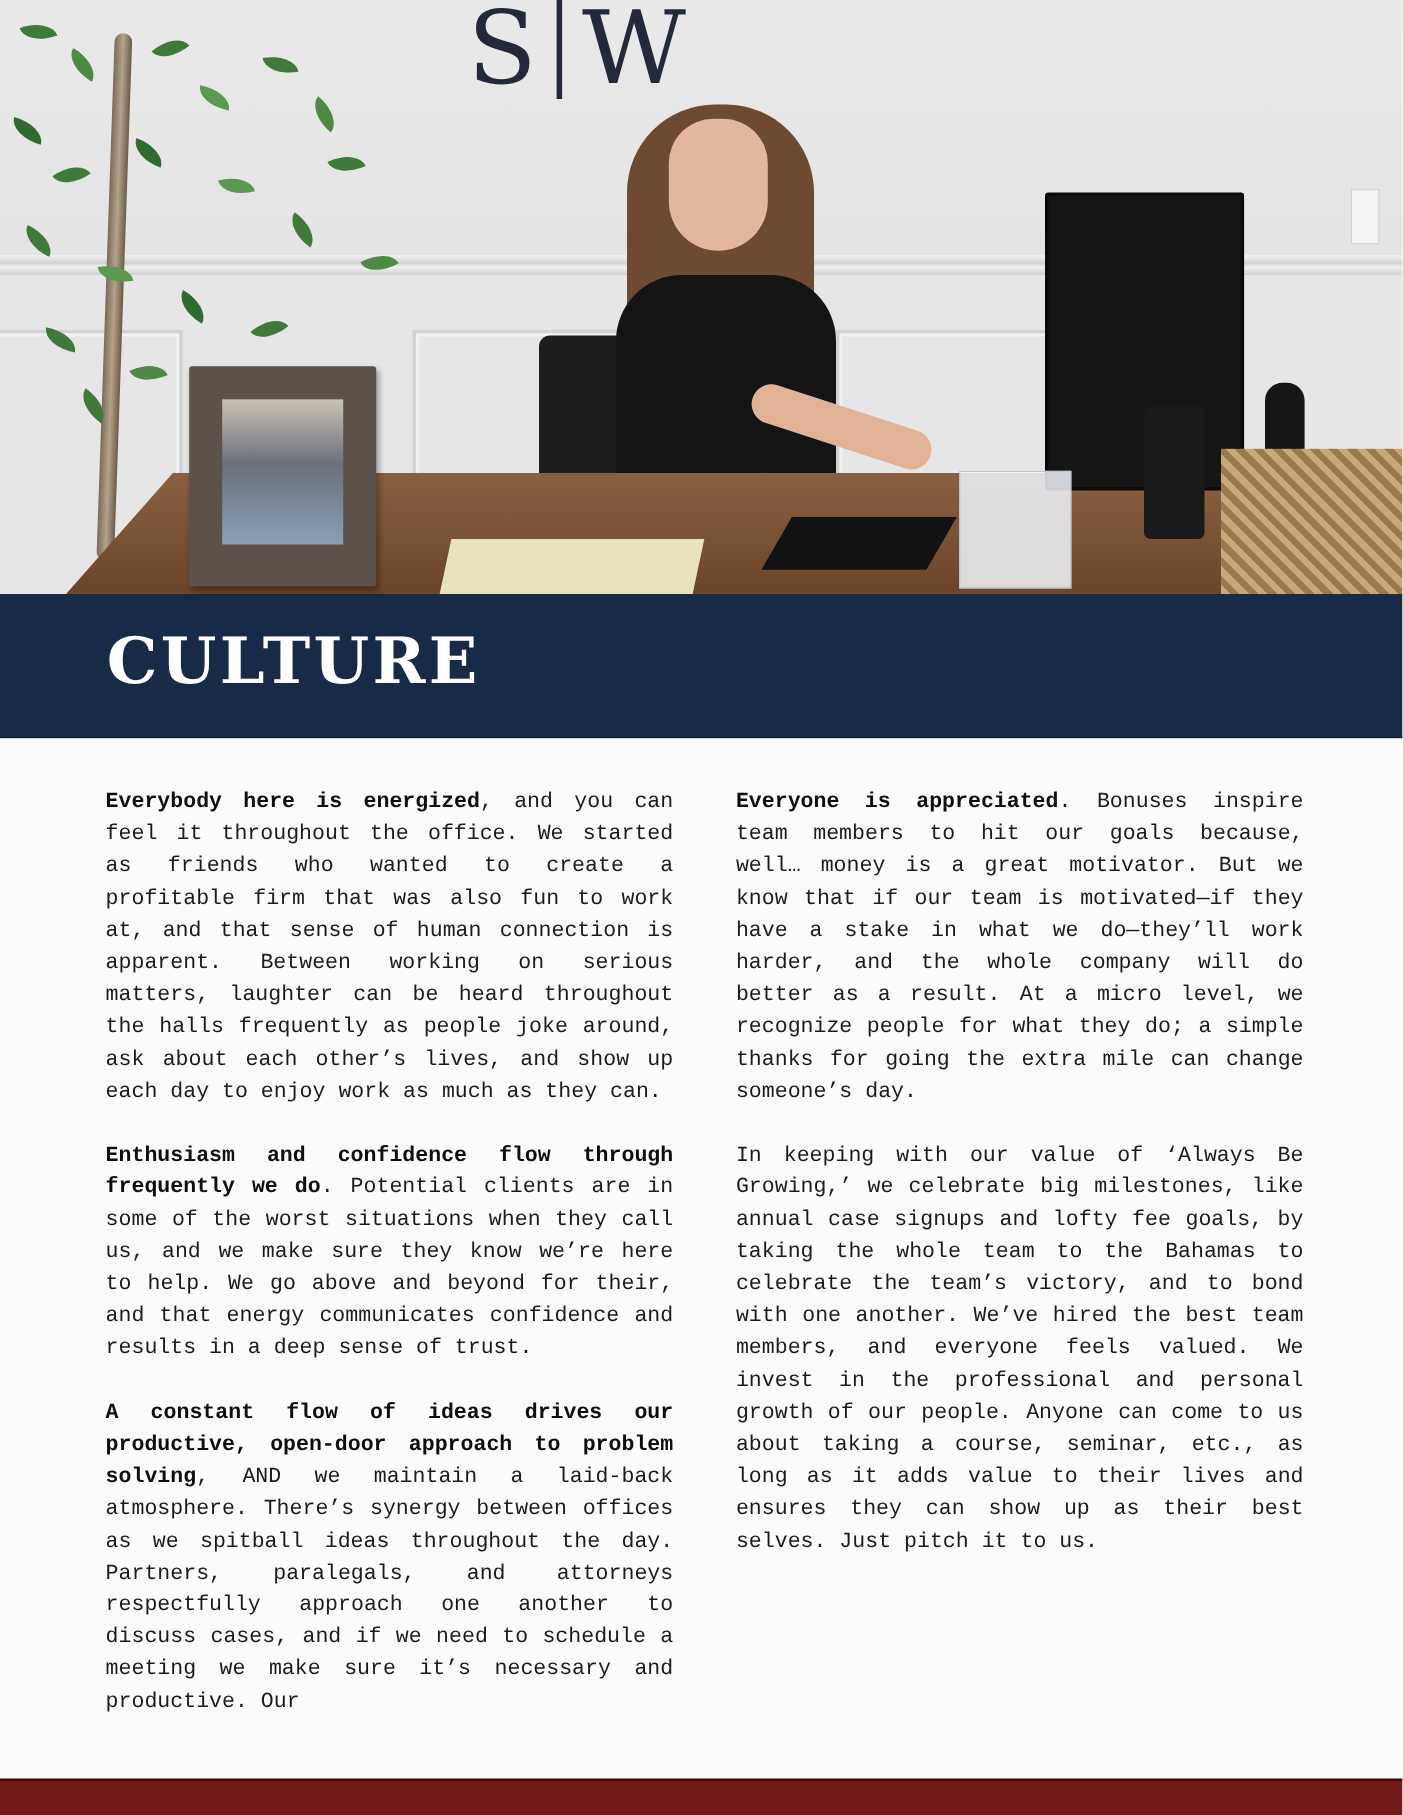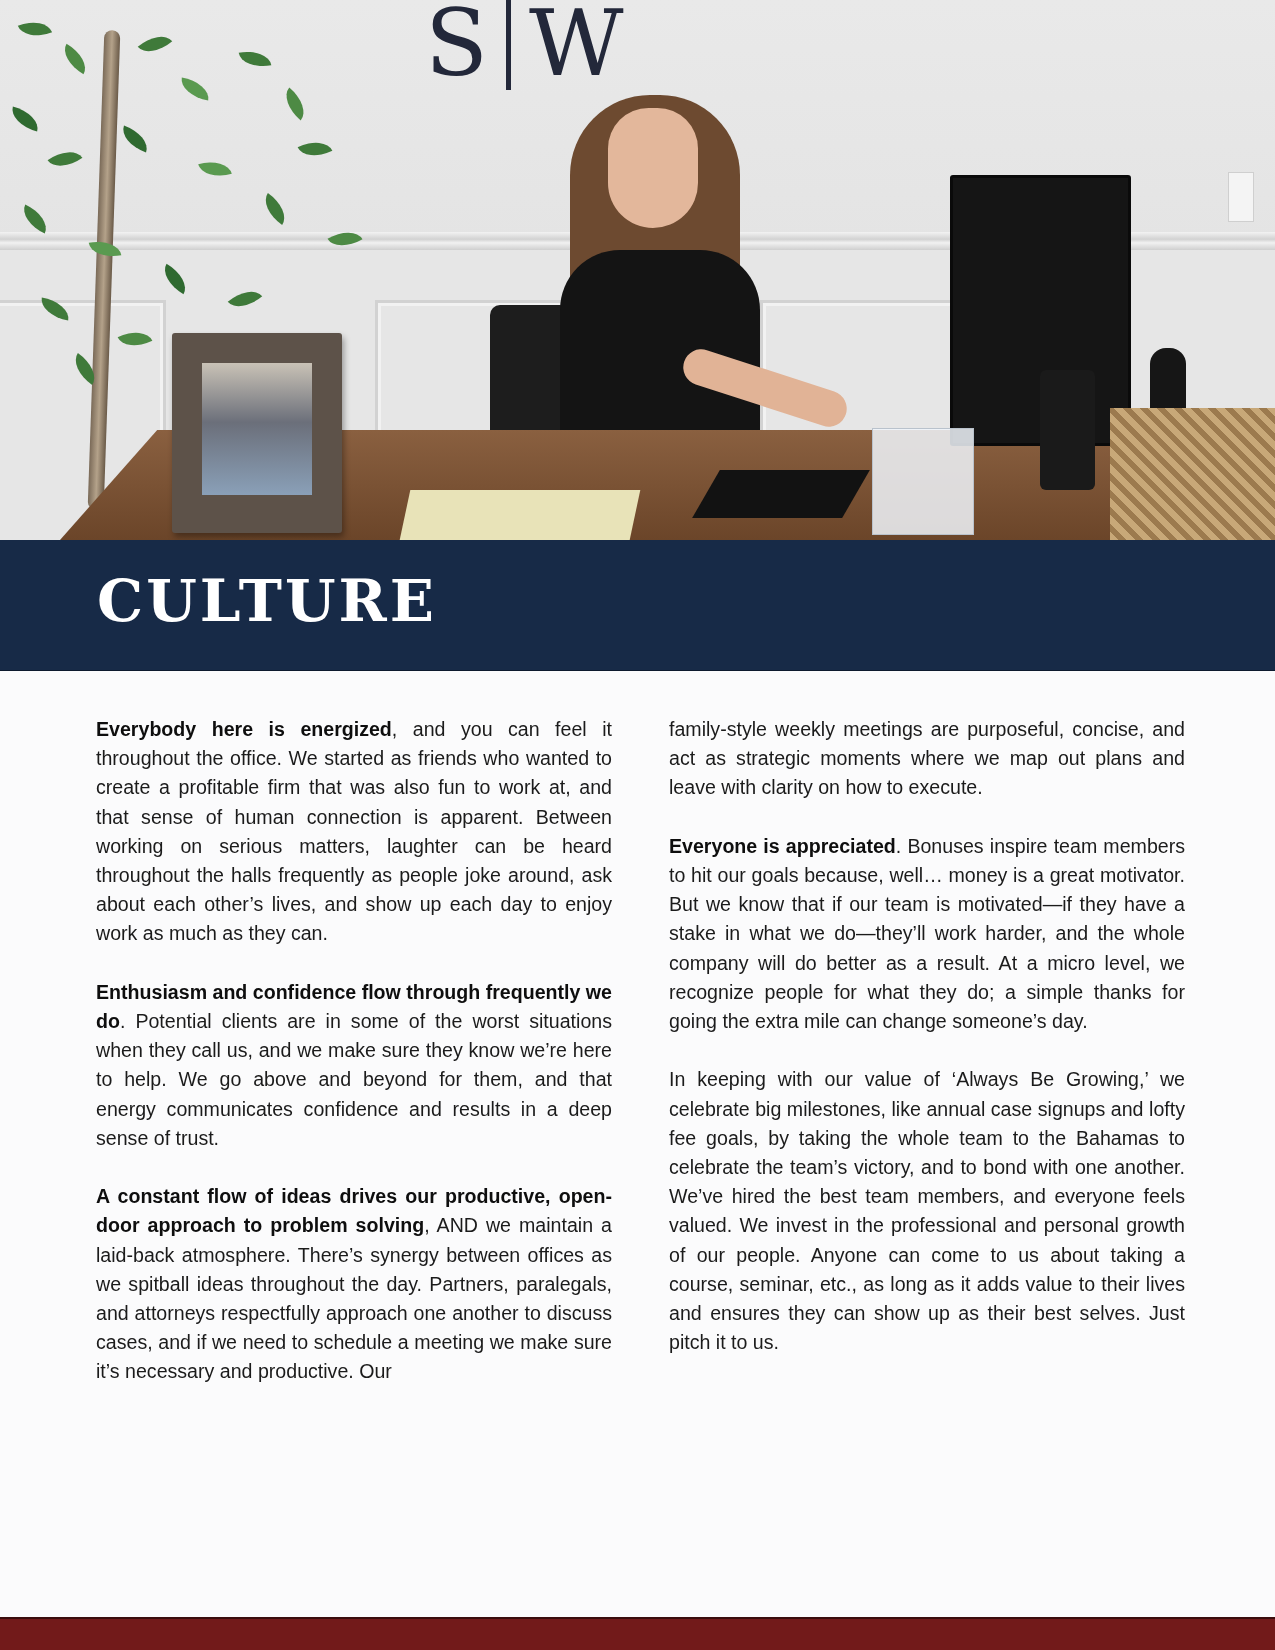--- a/index.html
+++ b/index.html
@@ -39,21 +39,21 @@
   .cardholder { position: absolute; left: 872px; top: 428px; width: 100px; height: 105px; background: rgba(240,244,250,.85); border: 1px solid #b9c2cc; }
   .basket { position: absolute; left: 1110px; top: 408px; width: 170px; height: 132px;
     background: repeating-linear-gradient(45deg,#c8a878 0 6px,#9c7a4e 6px 12px); }
   .tray { position: absolute; left: 405px; top: 490px; width: 230px; height: 50px; background: #e8e3b8; transform: skewX(-12deg); }
   
   .banner { position: absolute; left: 0; top: 540px; width: 1275px; height: 130px; background: #172a47; border-bottom: 1px solid #0d1a2e; }
   .banner-title { position: absolute; left: 97px; top: 572px; margin: 0;
     font-family: "DejaVu Serif", serif; font-weight: bold; font-size: 58px; letter-spacing: 3px; color: #ffffff; line-height: 1; }
   
   .col { position: absolute; top: 715px; width: 516px;
-    font-family: Liberation Sans, sans-serif; font-size: 19.6px; line-height: 29.2px; color: #1b1b1b;
+    font-family: Liberation Mono, monospace; font-size: 19.6px; line-height: 29.2px; color: #1b1b1b;
     text-align: justify; letter-spacing: 0; }
   .col-left { left: 96px; }
   .col-right { left: 669px; top: 715px; }
   .col p { margin: 0 0 29.2px 0; }
   .col b { font-weight: bold; color: #0e0e0e; }
   
   .footer { position: absolute; left: 0; top: 1617px; width: 1275px; height: 33px; background: #721a1a; border-top: 2px solid #3a0d0d; }
 </style>
 </head>
 <body>
@@ -113,23 +113,22 @@
   <div class="speaker"></div>
   <div class="cardholder"></div>
   <div class="basket"></div>
 </div>
 
 <div class="banner"></div>
 <h1 class="banner-title">CULTURE</h1>
 
 <div class="col col-left">
   <p><b>Everybody here is energized</b><span>, and you can feel it throughout the office. We started as friends who wanted to create a profitable firm that was also fun to work at, and that sense of human connection is apparent. Between working on serious matters, laughter can be heard throughout the halls frequently as people joke around, ask about each other’s lives, and show up each day to enjoy work as much as they can.</span></p>
-  <p><b>Enthusiasm and confidence flow through frequently we do</b><span>. Potential clients are in some of the worst situations when they call us, and we make sure they know we’re here to help. We go above and beyond for them, and that energy communicates confidence and results in a deep sense of trust.</span></p>
+  <p><b>Enthusiasm and confidence flow through frequently we do</b><span>. Potential clients are in some of the worst situations when they call us, and we make sure they know we’re here to help. We go above and beyond for their, and that energy communicates confidence and results in a deep sense of trust.</span></p>
   <p><b>A constant flow of ideas drives our productive, open-door approach to problem solving</b><span>, AND we maintain a laid-back atmosphere. There’s synergy between offices as we spitball ideas throughout the day. Partners, paralegals, and attorneys respectfully approach one another to discuss cases, and if we need to schedule a meeting we make sure it’s necessary and productive. Our</span></p>
 </div>
 
 <div class="col col-right">
-  <p><span>family-style weekly meetings are purposeful, concise, and act as strategic moments where we map out plans and leave with clarity on how to execute.</span></p>
   <p><b>Everyone is appreciated</b><span>. Bonuses inspire team members to hit our goals because, well… money is a great motivator. But we know that if our team is motivated—if they have a stake in what we do—they’ll work harder, and the whole company will do better as a result. At a micro level, we recognize people for what they do; a simple thanks for going the extra mile can change someone’s day.</span></p>
   <p><span>In keeping with our value of ‘Always Be Growing,’ we celebrate big milestones, like annual case signups and lofty fee goals, by taking the whole team to the Bahamas to celebrate the team’s victory, and to bond with one another. We’ve hired the best team members, and everyone feels valued. We invest in the professional and personal growth of our people. Anyone can come to us about taking a course, seminar, etc., as long as it adds value to their lives and ensures they can show up as their best selves. Just pitch it to us.</span></p>
 </div>
 
 <div class="footer"></div>
 
 </body></html>

